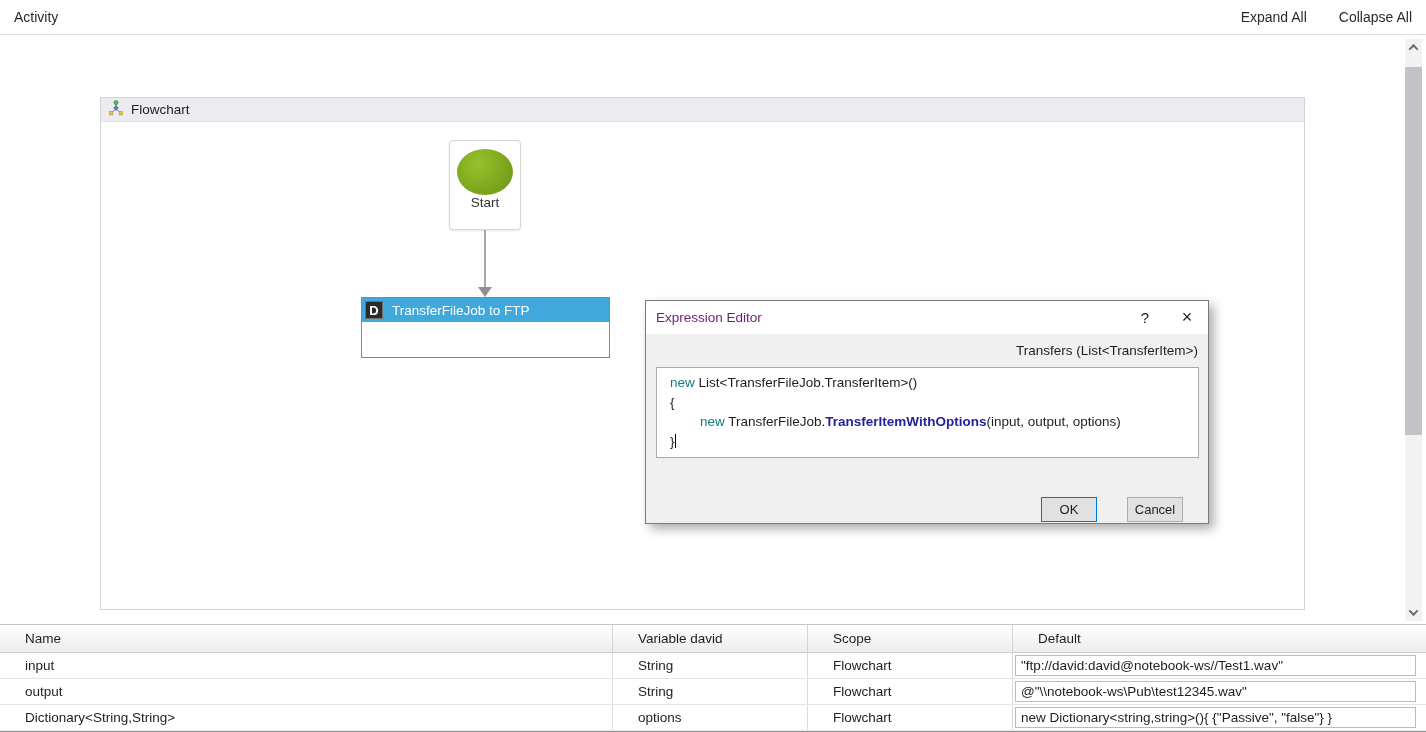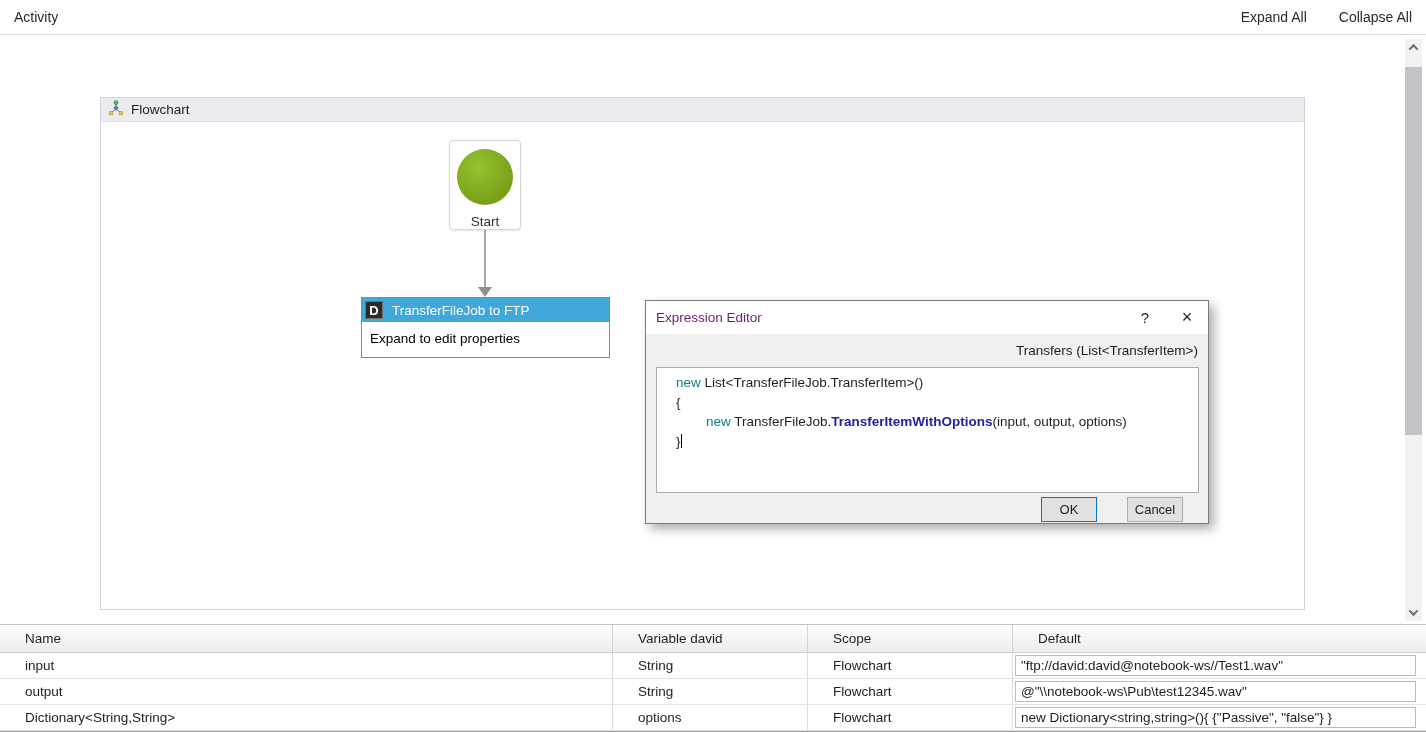--- a/index.html
+++ b/index.html
@@ -28,21 +28,21 @@
 
   
   .flowchart { position:absolute; left:100px; top:62px; width:1205px; height:513px;
                border:1px solid #d2d2d8; background:#fff; }
   .fc-header { height:24px; background:#ebebf0; display:flex; align-items:center; gap:7px;
                padding:0 7px; border-bottom:1px solid #e0e0e6; font-size:13.5px; color:#1e1e1e; }
 
   
   .start-node { position:absolute; left:348px; top:42px; width:72px; height:90px; background:#fff;
                 border:1px solid #d6d6d6; border-radius:4px; display:flex; flex-direction:column;
-                align-items:center; justify-content:space-between; padding:8px 0 0;
+                align-items:center; justify-content:space-between; padding:8px 0 19px;
                 box-shadow:0 1px 2px rgba(0,0,0,0.10); }
   .start-circle { width:56px; height:56px; border-radius:50%;
                   background:radial-gradient(circle at 38% 32%, #96c32e, #7aa31b 65%, #6d9117); }
   .start-label { font-size:13.5px; color:#333; }
 
   
   .conn-line { position:absolute; left:383px; top:132px; width:2px; height:58px; background:#a6a6a6; }
   .conn-arrow { position:absolute; left:377px; top:189px; width:0; height:0;
                 border-left:7px solid transparent; border-right:7px solid transparent;
                 border-top:10px solid #8f8f8f; }
@@ -59,22 +59,22 @@
   
   .dialog { position:absolute; left:645px; top:300px; width:564px; height:224px; background:#f0f0f0;
             border:1px solid #7a7a7a; box-shadow:5px 5px 10px rgba(0,0,0,0.32); z-index:10; }
   .dlg-titlebar { height:33px; background:#fff; display:flex; align-items:center; padding-left:10px; }
   .dlg-title { font-size:13.5px; color:#701a75; }
   .dlg-controls { margin-left:auto; display:flex; height:33px; }
   .dlg-btn { width:42px; height:33px; display:flex; align-items:center; justify-content:center;
              font-size:15px; color:#1e1e1e; cursor:default; }
   .dlg-btn.close { font-size:18px; }
   .dlg-label { margin:9px 10px 0; font-size:13.5px;text-align:right; }
-  .code-box { position:absolute; left:10px; top:66px; width:543px; height:126px; background:#fff;
-              border:1px solid #a8aaae; padding:5px 19px; font-size:13.5px; line-height:19.5px;
+  .code-box { position:absolute; left:10px; top:66px; width:543px; height:91px; background:#fff;
+              border:1px solid #a8aaae; padding:5px 13px; font-size:13.5px; line-height:19.5px;
               overflow:hidden; cursor:text; }
   .kw { color:#0e7d84; }
   .type { color:#23239b; font-weight:bold; }
   .indent { padding-left:30px; }
   .caret { display:inline-block; width:1px; height:14px; background:#000; vertical-align:-2px; }
   .btn { position:absolute; width:56px; height:25px; background:#e1e1e1; border:1px solid #adadad;
          font-size:13px; color:#1e1e1e; display:flex; align-items:center; justify-content:center; cursor:default; }
   .btn-ok { left:395px; top:196px; border-color:#0078d7; }
   .btn-cancel { left:481px; top:196px; }
 
@@ -128,21 +128,20 @@
       </div>
 
       <div class="conn-line"></div>
       <div class="conn-arrow"></div>
 
       <div class="activity">
         <div class="act-header">
           <span class="d-icon">D</span>
           <span>TransferFileJob to FTP</span>
         </div>
-        <div class="act-body">Expand to edit properties</div>
       </div>
     </div>
 
     <div class="scrollbar">
       <div class="scroll-btn up">
         <div class="chev up"></div>
       </div>
       <div class="scroll-thumb"></div>
       <div class="scroll-btn down">
         <div class="chev down"></div>

